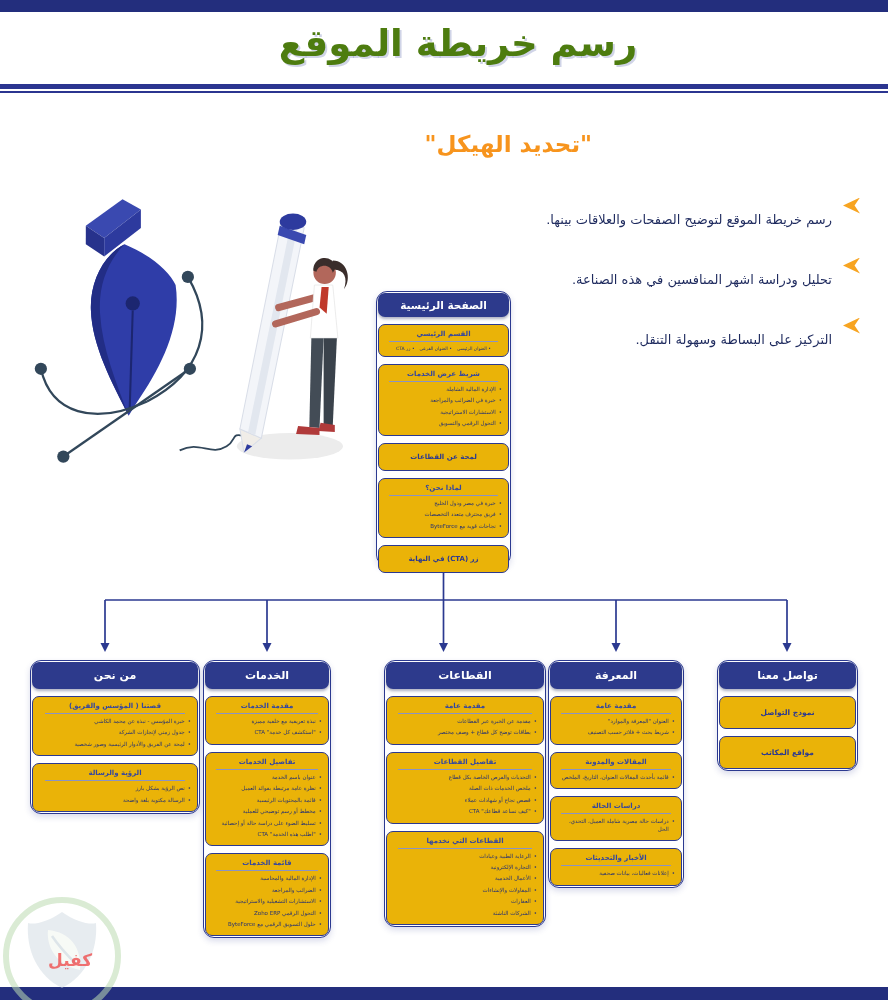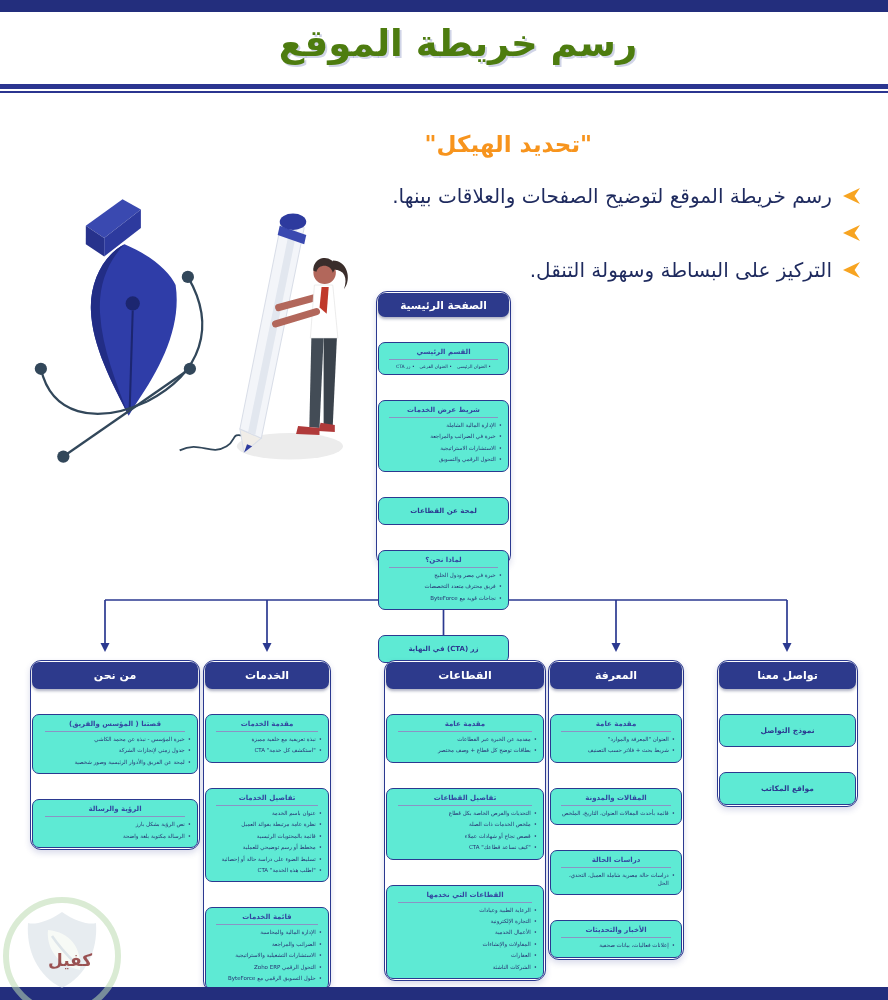--- a/index.html
+++ b/index.html
@@ -23,48 +23,48 @@
   .subtitle {
     position:absolute; top:131px; right:296px;
     font-size:23px; font-weight:bold; color:#f7941d;
   }
   .bullets { position:absolute; top:184px; right:28px; display:flex; flex-direction:column; gap:17px; z-index:2; }
   .bullet-row { display:flex; align-items:center; gap:11px; }
   .bullet-arrow {
     flex:none; width:17px; height:16px; background:#f7a421;
     clip-path:polygon(100% 0, 0 50%, 100% 100%, 68% 50%);
   }
-  .bullet-text { font-size:20px; font-weight:500; color:#1e2a5e; white-space:nowrap; }
+  .bullet-text { font-size:13px; font-weight:500; color:#1e2a5e; white-space:nowrap;margin-top:28px; }
 
   .illustration { position:absolute; top:183px; left:26px; width:338px; height:296px; }
   .watermark { position:absolute; left:-10px; top:896px; width:155px; height:104px; opacity:0.55; z-index:2; }
   .watermark-text {
     position:absolute; left:48px; top:950px; z-index:3; opacity:0.75;
-    color:#7f1d1d; font-size:17px; font-weight:bold; letter-spacing:4px;
+    color:#ef4444; font-size:17px; font-weight:bold; letter-spacing:4px;
   }
 
   .flow-svg { position:absolute; top:560px; left:0; width:888px; height:100px; }
 
   .sitemap-card {
     position:absolute; background:#fff; border:1.6px solid #2b3990; border-radius:11px;
     box-shadow:0 3px 6px rgba(43,57,144,0.18); padding:1px; box-sizing:border-box;
   }
   #root-card { left:376px; top:291px; width:135px; height:275px; display:flex; flex-direction:column; justify-content:space-between; }
   .col-card { top:660px; }
 
   .card-header {
     background:#2d3a8c; color:#fff; border-radius:7px; text-align:center;
     font-weight:bold; font-size:11px; padding:7px 3px;
     box-shadow:0 2px 3px rgba(20,28,80,0.35);
   }
   #root-card .card-header { font-size:10.5px; padding:6px 2px; }
 
   .sub-card {
-    border:1.1px solid #2b3990; border-radius:7px; margin-top:25px;
-    padding:5px 4px 3px; background:#5eead4;
+    border:1.1px solid #2b3990; border-radius:7px; margin-top:7px;
+    padding:5px 4px 3px; background:#eab308;
   }
   .sub-title {
     color:#3346a0; font-weight:bold; font-size:7px; text-align:center;
     margin:0 auto 4px; padding-bottom:3px; border-bottom:0.8px solid #8a93c4; width:90%;
   }
   .item { display:flex; gap:3px; font-size:5.5px; color:#273272; margin:0 2px 4px; line-height:1.35; text-align:right; }
   .dot { flex:none; }
   .items-row { display:flex; justify-content:center; gap:5px; font-size:4.5px; color:#273272; white-space:nowrap; padding-bottom:2px; }
   .standalone { padding:9px 3px; }
   .standalone-title { color:#2b3990; font-weight:bold; font-size:7px; text-align:center; }
@@ -83,20 +83,21 @@
 
   <div class="subtitle">"تحديد الهيكل"</div>
 
   <div class="bullets">
       <div class="bullet-row">
         <span class="bullet-arrow"></span>
         <span class="bullet-text">رسم خريطة الموقع لتوضيح الصفحات والعلاقات بينها.</span>
       </div>
       <div class="bullet-row">
         <span class="bullet-arrow"></span>
+        <span class="bullet-text">تحليل ودراسة اشهر المنافسين في هذه الصناعة.</span>
       </div>
       <div class="bullet-row">
         <span class="bullet-arrow"></span>
         <span class="bullet-text">التركيز على البساطة وسهولة التنقل.</span>
       </div>
     </div>
 
   <svg class="illustration" viewBox="0 0 330 290">
     <ellipse cx="258" cy="258" rx="52" ry="13" fill="#ececec"></ellipse>
     <g>

